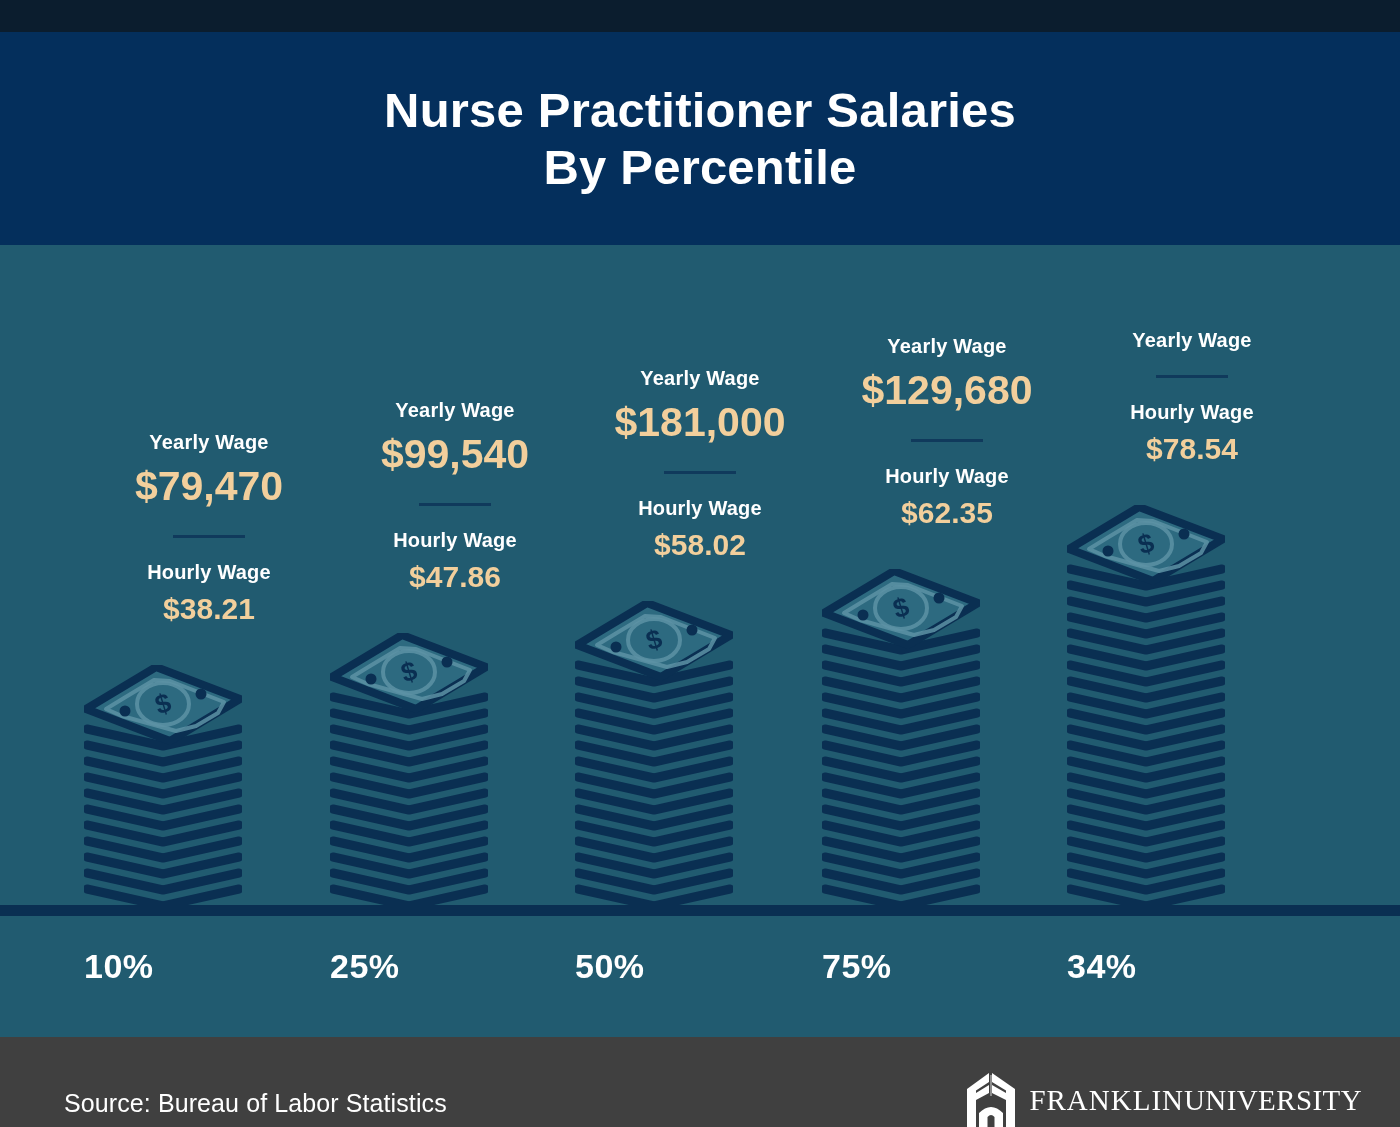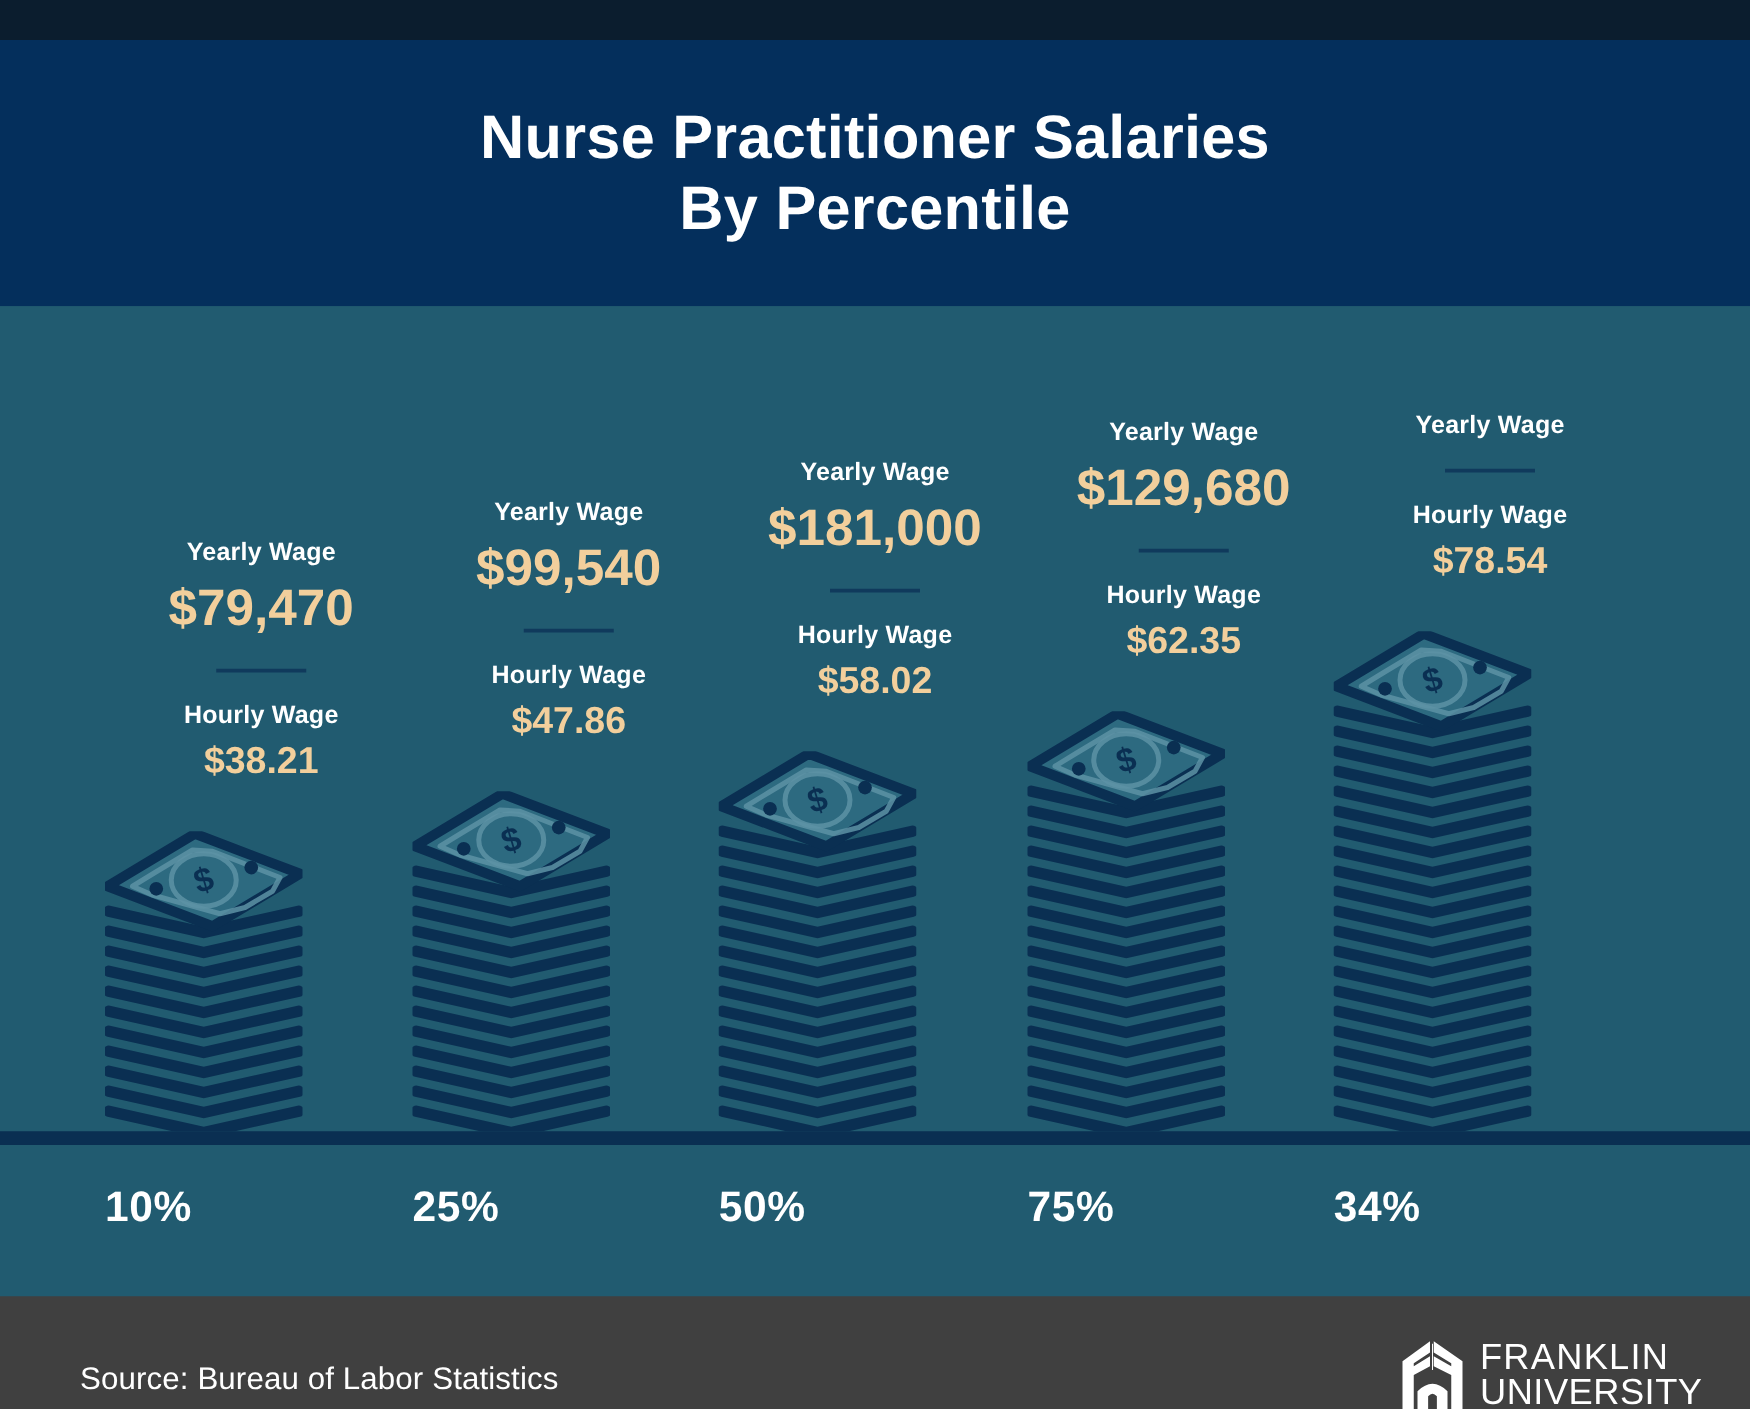--- a/index.html
+++ b/index.html
@@ -137,23 +137,23 @@
   .logo {
     position:absolute;
     right:38px; top:32px;
     display:flex;
     align-items:center;
     gap:10px;
   }
   .logo-mark { width:56px; height:62px; display:block; }
   .logo-words {
     display:flex;
-    flex-direction:column;
+    flex-direction:row;
     justify-content:center;
-    font-family:Liberation Sans, sans-serif;
+    font-family:Liberation Serif, serif;
     color:#ffffff;
     line-height:0.97;
   }
   .logo-words .l1 { font-size:29px; letter-spacing:1px; }
   .logo-words .l2 { font-size:29px; letter-spacing:0.4px; }
 </style>
 </head>
 <body>
 
 <div class="infographic">

